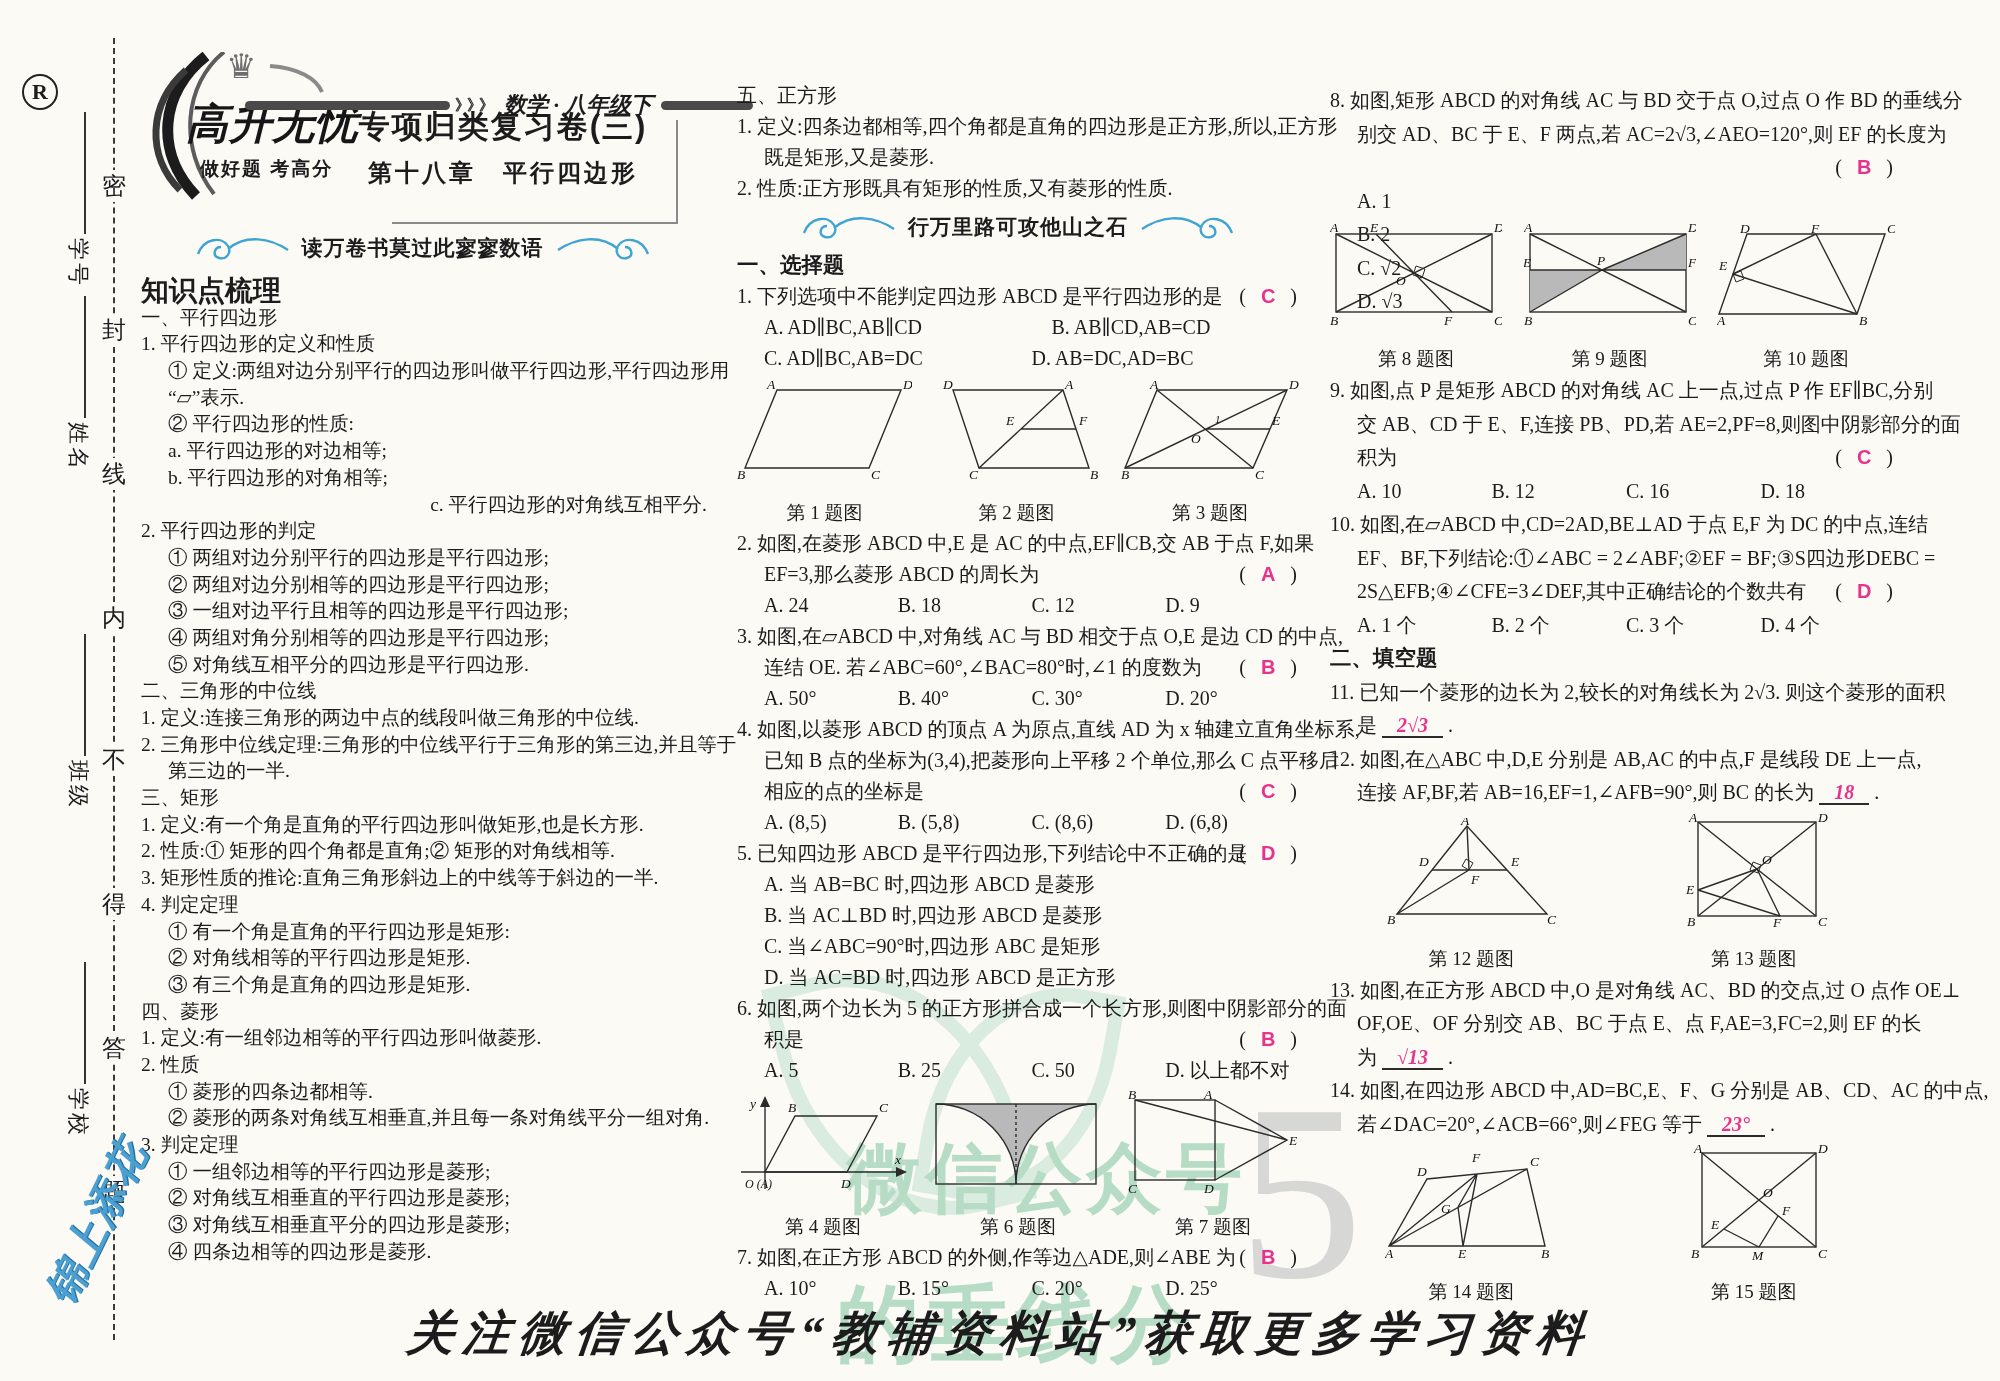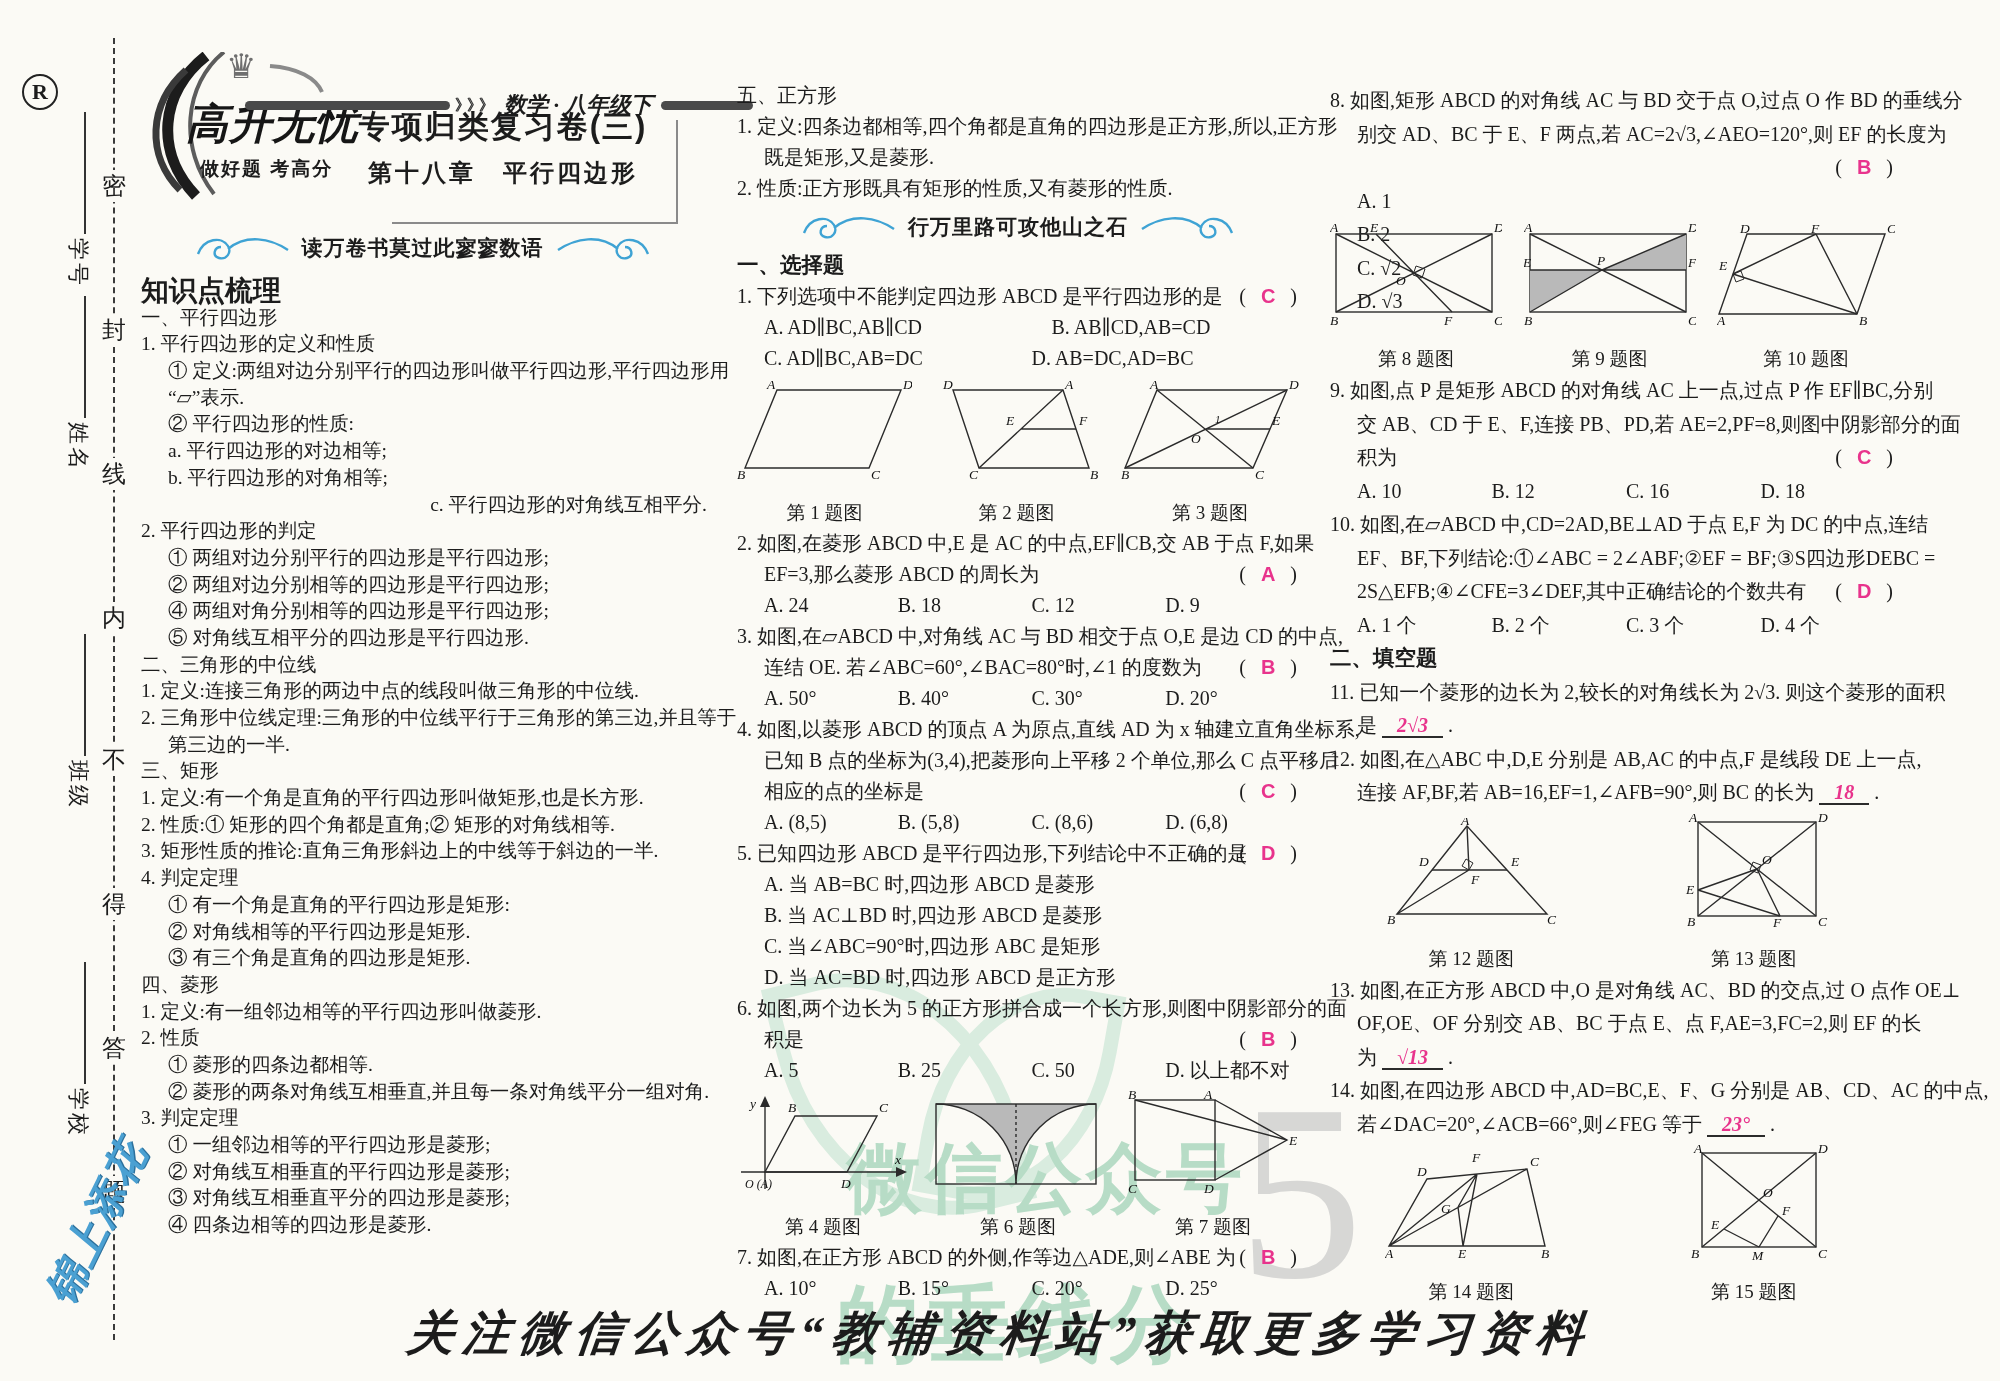--- a/index.html
+++ b/index.html
@@ -146,20 +146,21 @@
       <div class="line">1. 平行四边形的定义和性质</div>
       <div class="line" style="padding-left: 27px;">① 定义:两组对边分别平行的四边形叫做平行四边形,平行四边形用</div>
       <div class="line" style="padding-left: 27px;">“▱”表示.</div>
       <div class="line" style="padding-left: 27px;">② 平行四边形的性质:</div>
       <div class="line" style="padding-left: 27px;">a. 平行四边形的对边相等;</div>
       <div class="line" style="padding-left: 27px;">b. 平行四边形的对角相等;</div>
       <div class="line" style="padding-left: 27px; text-align: right;">c. 平行四边形的对角线互相平分.</div>
       <div class="line">2. 平行四边形的判定</div>
       <div class="line" style="padding-left: 27px;">① 两组对边分别平行的四边形是平行四边形;</div>
       <div class="line" style="padding-left: 27px;">② 两组对边分别相等的四边形是平行四边形;</div>
+      <div class="line" style="padding-left: 27px;">③ 一组对边平行且相等的四边形是平行四边形;</div>
       <div class="line" style="padding-left: 27px;">④ 两组对角分别相等的四边形是平行四边形;</div>
       <div class="line" style="padding-left: 27px;">⑤ 对角线互相平分的四边形是平行四边形.</div>
       <div class="line">二、三角形的中位线</div>
       <div class="line">1. 定义:连接三角形的两边中点的线段叫做三角形的中位线.</div>
       <div class="line">2. 三角形中位线定理:三角形的中位线平行于三角形的第三边,并且等于</div>
       <div class="line" style="padding-left: 27px;">第三边的一半.</div>
       <div class="line">三、矩形</div>
       <div class="line">1. 定义:有一个角是直角的平行四边形叫做矩形,也是长方形.</div>
       <div class="line">2. 性质:① 矩形的四个角都是直角;② 矩形的对角线相等.</div>
       <div class="line">3. 矩形性质的推论:直角三角形斜边上的中线等于斜边的一半.</div>

